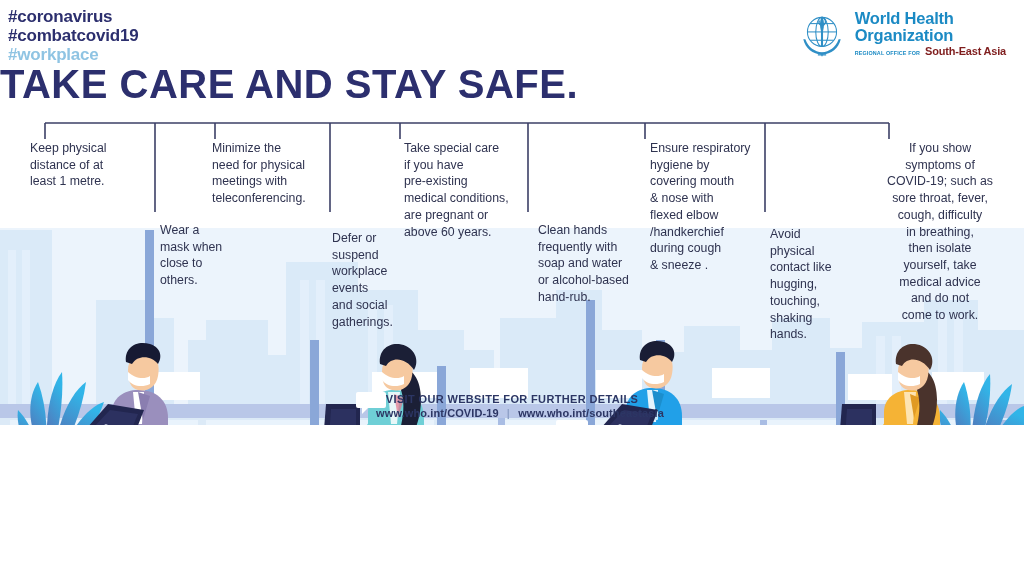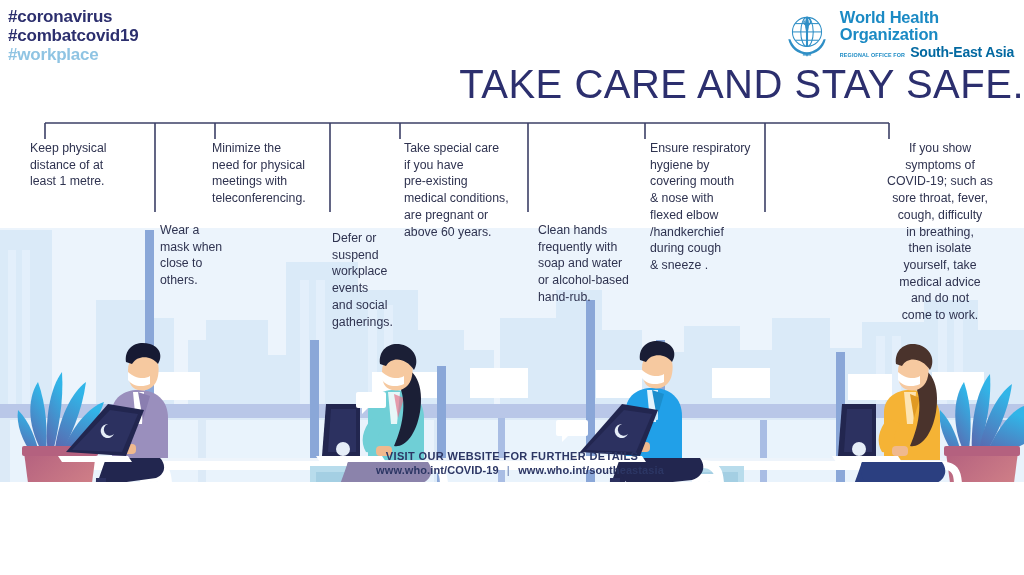--- a/index.html
+++ b/index.html
@@ -2,48 +2,48 @@
 <html><head>
 <meta charset="utf-8">
 <style>
   * { margin:0; padding:0; box-sizing:border-box; }
   html,body { width:1024px; height:575px; overflow:hidden; }
   body {
     font-family:"Liberation Sans", sans-serif;
     background:#ffffff;
     position:relative;
   }
-  #root { position:relative; width:1024px; height:482px; overflow:hidden; background:#ffffff; }
+  #root { position:relative; width:1024px; height:425px; overflow:hidden; background:#ffffff; }
 
   
   .illus { position:absolute; left:0; top:0; width:1024px; height:575px; }
 
   
   .hashtags { position:absolute; left:8px; top:7px; line-height:1.12; }
   .hashtags div { font-weight:bold; font-size:17px; letter-spacing:-0.2px; }
   .ht1, .ht2 { color:#2c2f6e; }
   .ht3 { color:#8fc4e3; }
 
   .title {
     position:absolute; left:0; right:0; top:62px;
-    text-align:right;
+    text-align:left;
     color:#2c2f6e;
-    font-weight:normal;
+    font-weight:bold;
     font-size:40px;
     letter-spacing:0.5px;
   }
 
-  .who-logo { position:absolute; right:10px; top:8px; display:flex; align-items:center; gap:7px; }
+  .who-logo { position:absolute; right:18px; top:8px; display:flex; align-items:center; gap:7px; }
   .who-emblem { width:52px; height:52px; flex:0 0 52px; }
   .who-words { line-height:1.04; }
   .who-words .w1 { font-size:16.5px; font-weight:bold; color:#1b8ac4; letter-spacing:-0.2px; }
   .who-words .w2 { font-size:16.5px; font-weight:bold; color:#1b8ac4; letter-spacing:-0.2px; }
   .who-sub { display:flex; align-items:baseline; gap:5px; margin-top:2px; }
   .who-sub .reg { font-size:5.4px; font-weight:bold; color:#1b8ac4; letter-spacing:0.15px; }
-  .who-sub .sea { font-size:14px; font-weight:bold; color:#0369a1; letter-spacing:-0.2px; }
+  .who-sub .sea { font-size:11px; font-weight:bold; color:#7f1d1d; letter-spacing:-0.2px; }
 
   
   .bracket { position:absolute; left:0; top:0; width:1024px; height:340px; pointer-events:none; }
 
   
   .tip {
     position:absolute;
     color:#2f3350;
     font-size:12.3px;
     line-height:1.36;
@@ -434,20 +434,27 @@
 &amp; nose with
 flexed elbow
 /handkerchief
 during cough
 &amp; sneeze .</div>
   <div class="tip" style="left:538px; top:222px; width:120px;">Clean hands
 frequently with
 soap and water
 or alcohol-based
 hand-rub.</div>
+  <div class="tip" style="left:770px; top:226px; width:95px;">Avoid
+physical
+contact like
+hugging,
+touching,
+shaking
+hands.</div>
   <div class="tip" style="left:875px; top:140px; width:130px;text-align:center;">If you show
 symptoms of
 COVID-19; such as
 sore throat, fever,
 cough, difficulty
 in breathing,
 then isolate
 yourself, take
 medical advice
 and do not

